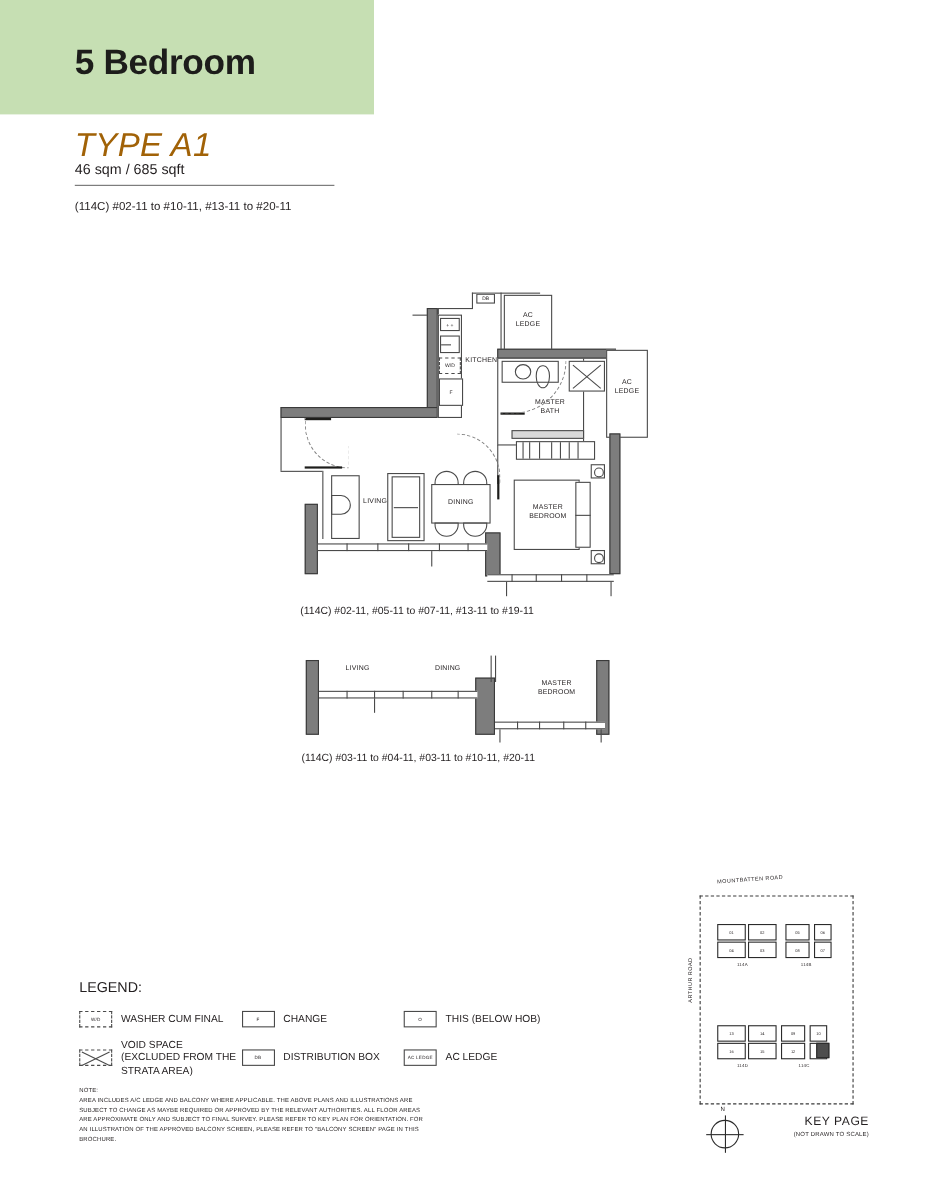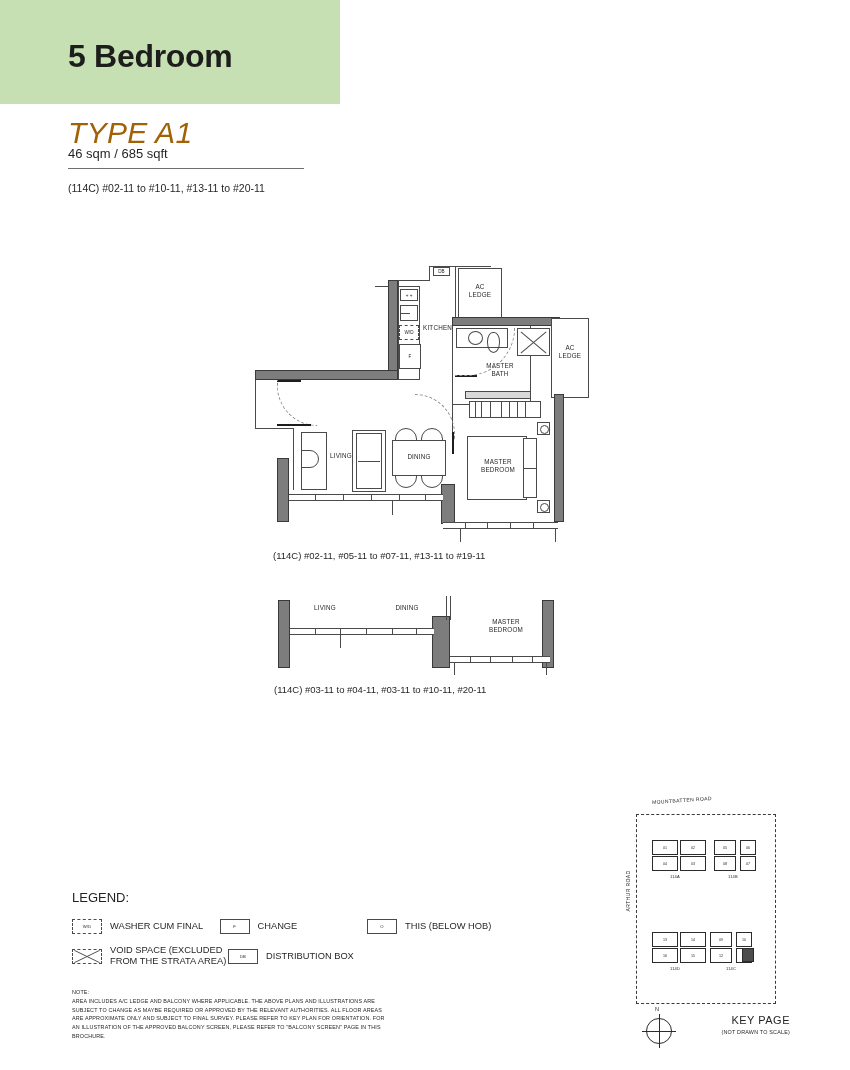--- a/index.html
+++ b/index.html
@@ -275,20 +275,24 @@
 
   <div class="legend-row">
     <div class="legend-cell">
       <div class="lg-sym void"></div>
       <div class="lg-txt">VOID SPACE (EXCLUDED FROM THE STRATA AREA)</div>
     </div>
     <div class="legend-cell">
       <div class="lg-sym">DB</div>
       <div class="lg-txt">DISTRIBUTION BOX</div>
     </div>
+    <div class="legend-cell wide">
+      <div class="lg-sym">AC LEDGE</div>
+      <div class="lg-txt">AC LEDGE</div>
+    </div>
   </div>
 </div>
 
 <div id="note">
   <span class="nt">NOTE:</span>
   <span class="nt">AREA INCLUDES A/C LEDGE AND BALCONY WHERE APPLICABLE. THE ABOVE PLANS AND ILLUSTRATIONS ARE</span>
   <span class="nt">SUBJECT TO CHANGE AS MAYBE REQUIRED OR APPROVED BY THE RELEVANT AUTHORITIES. ALL FLOOR AREAS</span>
   <span class="nt">ARE APPROXIMATE ONLY AND SUBJECT TO FINAL SURVEY. PLEASE REFER TO KEY PLAN FOR ORIENTATION. FOR</span>
   <span class="nt">AN ILLUSTRATION OF THE APPROVED BALCONY SCREEN, PLEASE REFER TO "BALCONY SCREEN" PAGE IN THIS</span>
   <span class="nt">BROCHURE.</span>

